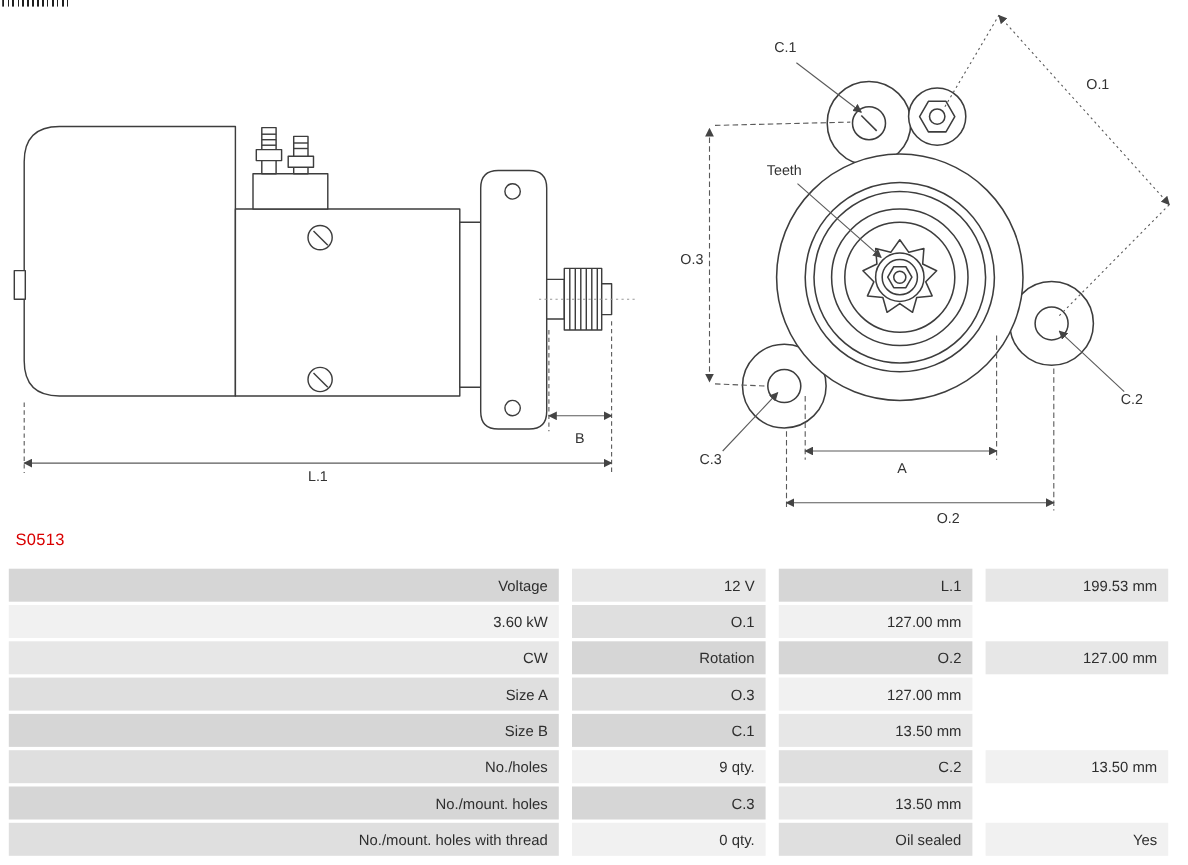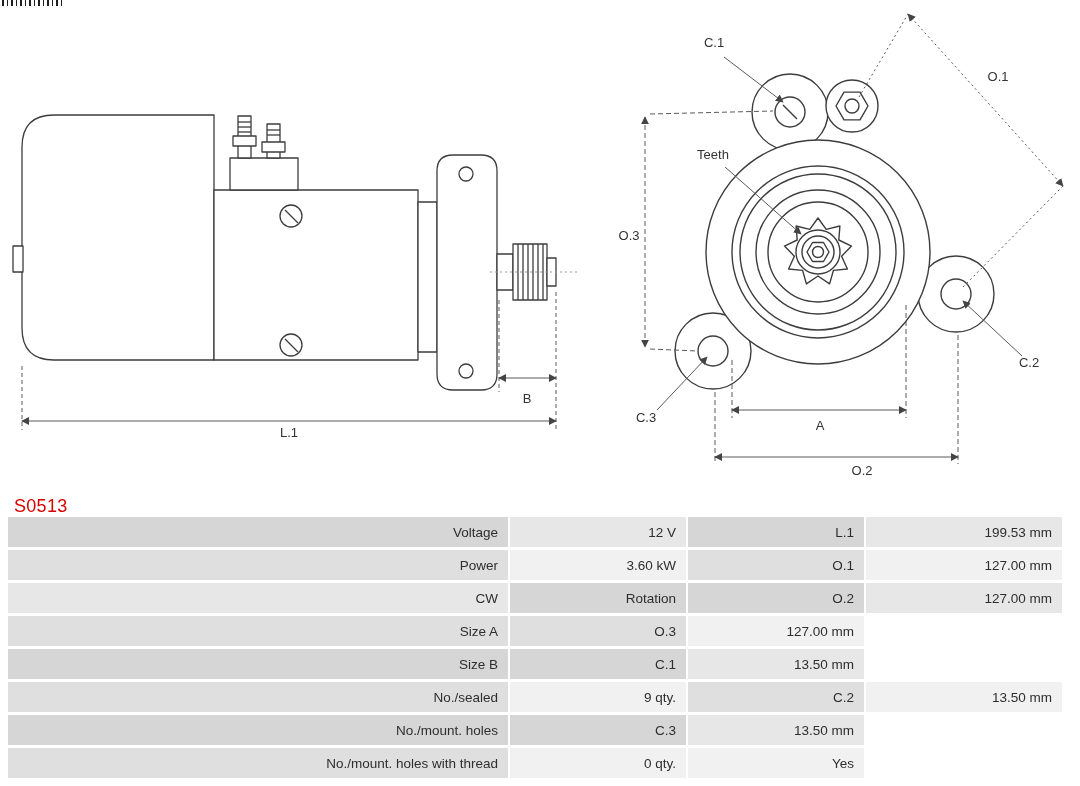--- a/index.html
+++ b/index.html
@@ -7,28 +7,28 @@
     width:1080px;height:786px;background:#ffffff;position:relative;overflow:hidden;
     font-family:"Liberation Sans",sans-serif;color:#2b2b2b;
   }
   .logo-fragment{
     position:absolute;left:2px;top:0;width:62px;height:6px;
     background:repeating-linear-gradient(90deg,#1f1f1f 0 2px,#ffffff 2px 5px,#1f1f1f 5px 6px,#ffffff 6px 9px);
   }
   svg.drawing{position:absolute;left:0;top:0;}
   svg text{font-family:"Liberation Sans",sans-serif;font-size:13px;fill:#333;}
   .part-number{
-    position:absolute;left:14px;top:496px;font-size:18px;color:#d90000;letter-spacing:.3px;
+    position:absolute;left:14px;top:482px;font-size:15px;color:#d90000;letter-spacing:.3px;
   }
   .spec-table{
     position:absolute;left:8px;top:517px;width:1054px;
     display:flex;flex-direction:column;gap:3px;
   }
   .spec-row{
-    display:grid;grid-template-columns:500px 176px 176px 1fr;gap:2px;height:30px;
+    display:grid;grid-template-columns:500px 176px 176px 1fr;gap:12px;height:30px;
   }
   .cell{
     display:flex;align-items:center;justify-content:flex-end;
     padding-right:10px;font-size:13.5px;color:#2e2e2e;white-space:nowrap;overflow:hidden;
   }
   .spec-row:nth-child(odd) .lbl{background:#d6d6d6;}
   .spec-row:nth-child(odd) .val{background:#e7e7e7;}
   .spec-row:nth-child(even) .lbl{background:#dfdfdf;}
   .spec-row:nth-child(even) .val{background:#f1f1f1;}
 </style>
@@ -159,21 +159,20 @@
 <div class="part-number">S0513</div>
 
 <div class="spec-table">
   <div class="spec-row">
     <div class="cell lbl">Voltage</div>
     <div class="cell val">12 V</div>
     <div class="cell lbl">L.1</div>
     <div class="cell val">199.53 mm</div>
   </div>
   <div class="spec-row">
-    <div class="cell lbl">Power</div>
     <div class="cell val">3.60 kW</div>
     <div class="cell lbl">O.1</div>
     <div class="cell val">127.00 mm</div>
   </div>
   <div class="spec-row">
     <div class="cell val">CW</div>
     <div class="cell lbl">Rotation</div>
     <div class="cell lbl">O.2</div>
     <div class="cell val">127.00 mm</div>
   </div>
@@ -181,28 +180,29 @@
     <div class="cell lbl">Size A</div>
     <div class="cell lbl">O.3</div>
     <div class="cell val">127.00 mm</div>
   </div>
   <div class="spec-row">
     <div class="cell lbl">Size B</div>
     <div class="cell lbl">C.1</div>
     <div class="cell val">13.50 mm</div>
   </div>
   <div class="spec-row">
-    <div class="cell lbl">No./sealed</div>
+    <div class="cell lbl">No./holes</div>
     <div class="cell val">9 qty.</div>
     <div class="cell lbl">C.2</div>
     <div class="cell val">13.50 mm</div>
   </div>
   <div class="spec-row">
     <div class="cell lbl">No./mount. holes</div>
     <div class="cell lbl">C.3</div>
     <div class="cell val">13.50 mm</div>
   </div>
   <div class="spec-row">
     <div class="cell lbl">No./mount. holes with thread</div>
     <div class="cell val">0 qty.</div>
+    <div class="cell lbl">Oil sealed</div>
     <div class="cell val">Yes</div>
   </div>
 </div>
 
 </body></html>

